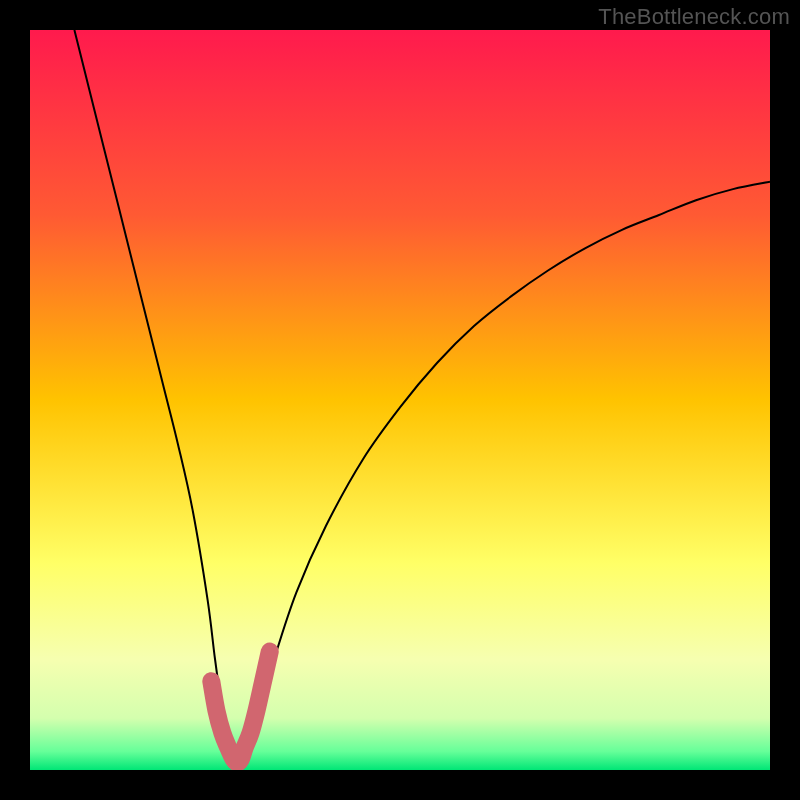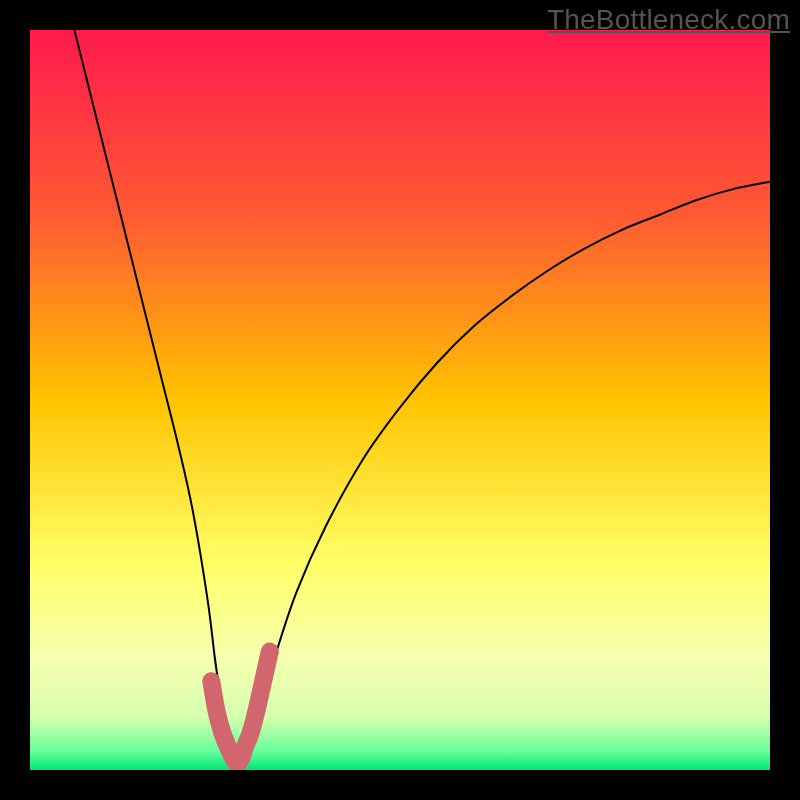--- a/index.html
+++ b/index.html
@@ -15,25 +15,24 @@
     position: absolute;
     top: 0; left: 0;
     width: 800px; height: 800px;
     background: #000;
   }
   .watermark {
     position: absolute;
     top: 4px;
     right: 10px;
     color: #545454;
-    font-size: 28px;
+    font-size: 22px;
     font-weight: 400;
     letter-spacing: 0.2px;
     z-index: 10;
-    text-decoration: underline;
   }
   svg {
     position: absolute;
     top: 0; left: 0;
     display: block;
   }
 </style>
 </head>
 <body>
 

